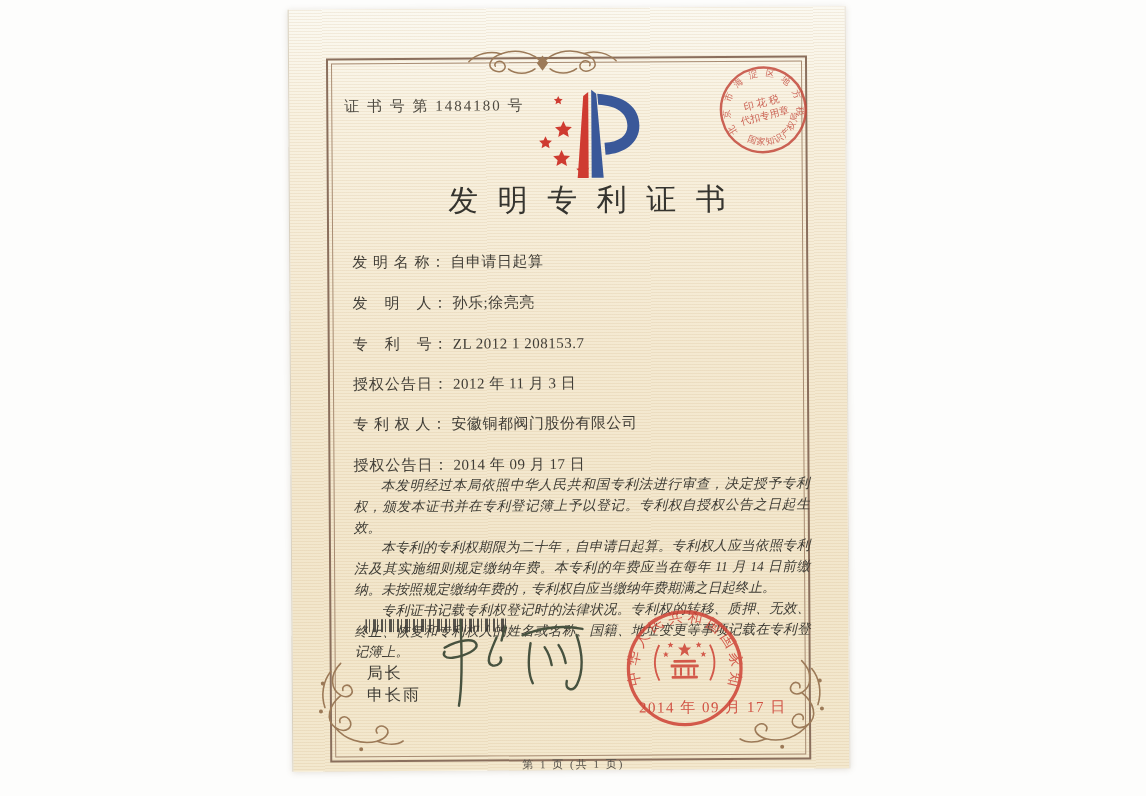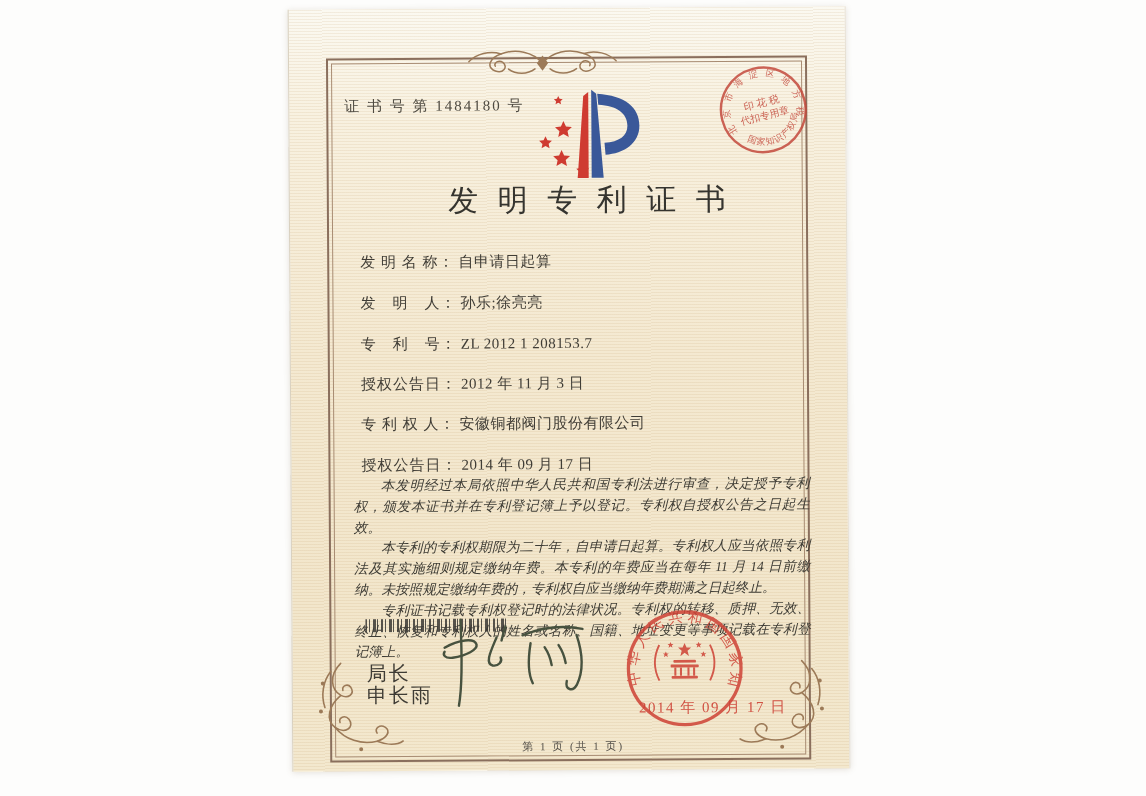--- a/index.html
+++ b/index.html
@@ -28,46 +28,46 @@
   }
 
   .abs { position:absolute; }
 
   .cert-no { left:55px; top:88px; font-size:15px; color:#4e4a41; letter-spacing:2px; }
 
   .title { left:100px; top:172px; width:400px; text-align:center;
            font-size:30px; letter-spacing:6px; color:#35342f; }
 
   .field-row { left:62px; height:18px; font-size:15px; color:#403d36; white-space:nowrap; }
-  .field-row .flabel { letter-spacing:1px;margin-left:8px; }
+  .field-row .flabel { letter-spacing:1px; }
   .field-row .fvalue { margin-left:4px; letter-spacing:0.5px; }
 
   .body-text { left:62px; top:467px; width:456px; font-size:13.6px; line-height:20.8px;
                color:#3e3c35; text-align:justify; font-style:italic; }
   .body-text p { text-indent:2em; margin:0; }
 
   .barcode { left:73px; top:610px; width:142px; height:13px;
     background:repeating-linear-gradient(90deg,
       #3a3834 0 2px, transparent 2px 4px,
       #3a3834 4px 5px, transparent 5px 8px,
       #3a3834 8px 11px, transparent 11px 12px,
       #3a3834 12px 13px, transparent 13px 16px);
     opacity:.85;
   }
 
-  .director { left:74px; top:653px; font-size:20px; color:#3f3c35; line-height:22px; letter-spacing:2px; }
+  .director { left:74px; top:653px; font-size:16px; color:#3f3c35; line-height:22px; letter-spacing:2px; }
 
   .sig { left:138px; top:605px; }
 
   .seal-office { left:331px; top:600px; opacity:.86; }
   .seal-tax    { left:427px; top:56px;  opacity:.82; transform:rotate(-14deg); }
 
   .date-stamp { left:346px; top:691px; font-size:15px; color:#ce4336; letter-spacing:1.5px; opacity:.9; }
 
-  .page-footer { left:210px; top:731px; width:140px; text-align:center;
+  .page-footer { left:210px; top:749px; width:140px; text-align:center;
                  font-size:11px; color:#55514a; letter-spacing:2px; }
 
   .ornament-top { left:177px; top:38px; }
   .flourish-bl  { left:18px;  top:652px; }
   .flourish-br  { left:444px; top:652px; transform:scaleX(-1); }
 
   svg { display:block; }
 </style>
 </head>
 <body>

